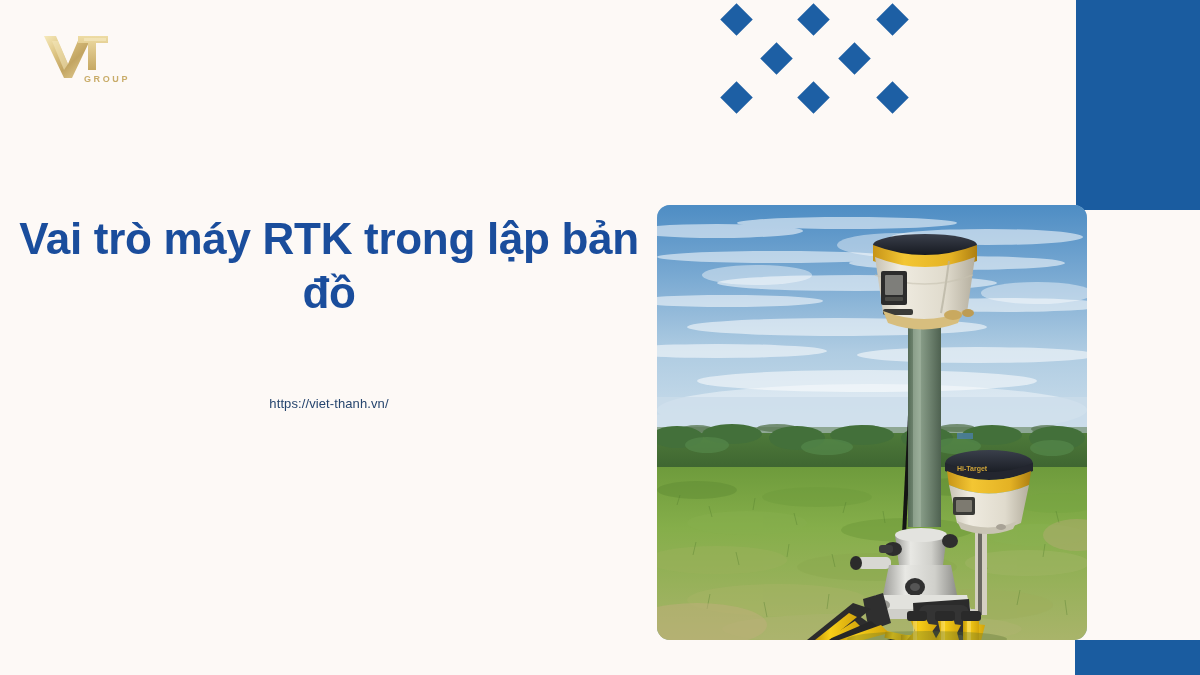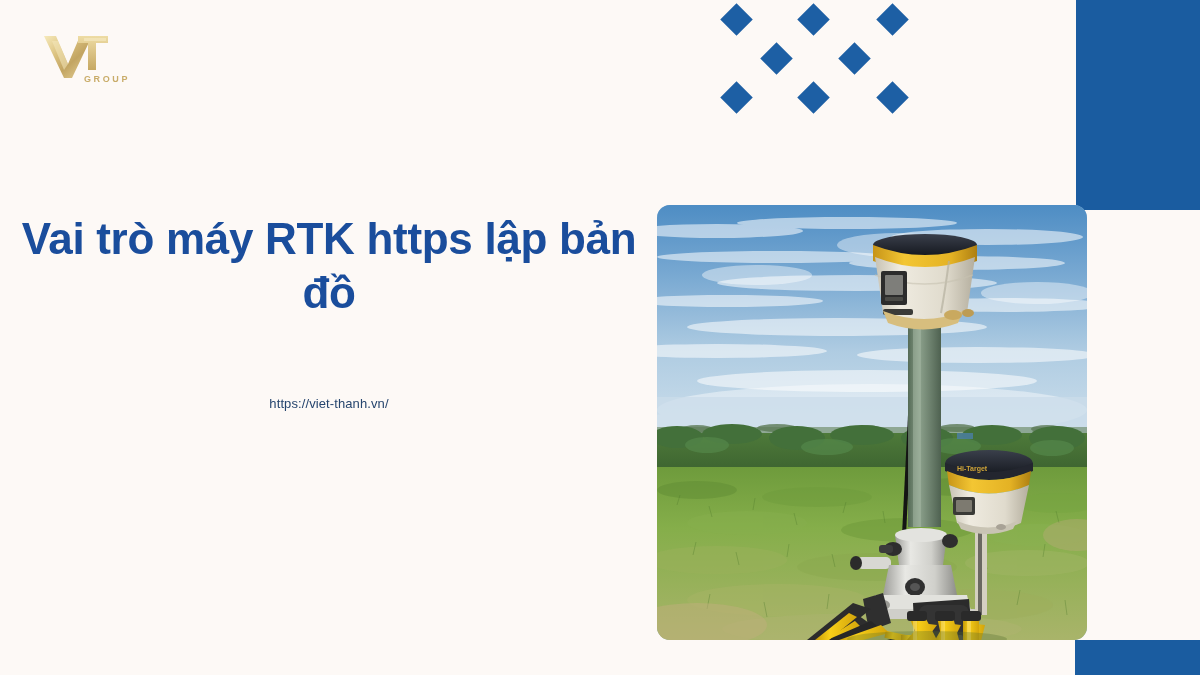--- a/index.html
+++ b/index.html
@@ -141,21 +141,21 @@
     <div class="diamond" style="left:0px;  top:8px;"></div>
     <div class="diamond" style="left:77px; top:8px;"></div>
     <div class="diamond" style="left:156px;top:8px;"></div>
     <div class="diamond" style="left:40px; top:47px;"></div>
     <div class="diamond" style="left:118px;top:47px;"></div>
     <div class="diamond" style="left:0px;  top:86px;"></div>
     <div class="diamond" style="left:77px; top:86px;"></div>
     <div class="diamond" style="left:156px;top:86px;"></div>
   </div>
 
-  <div class="headline">Vai trò máy RTK https lập bản đồ</div>
+  <div class="headline">Vai trò máy RTK trong lập bản đồ</div>
 
   <div class="url">https://viet-thanh.vn/</div>
 
   <div class="photo">
     <svg width="430" height="435" viewBox="0 0 430 435" xmlns="http://www.w3.org/2000/svg">
       <defs>
         <linearGradient id="sky" x1="0" y1="0" x2="0" y2="1">
           <stop offset="0%" stop-color="#4E8DC4"></stop>
           <stop offset="30%" stop-color="#79A9D2"></stop>
           <stop offset="62%" stop-color="#AFCCE2"></stop>

